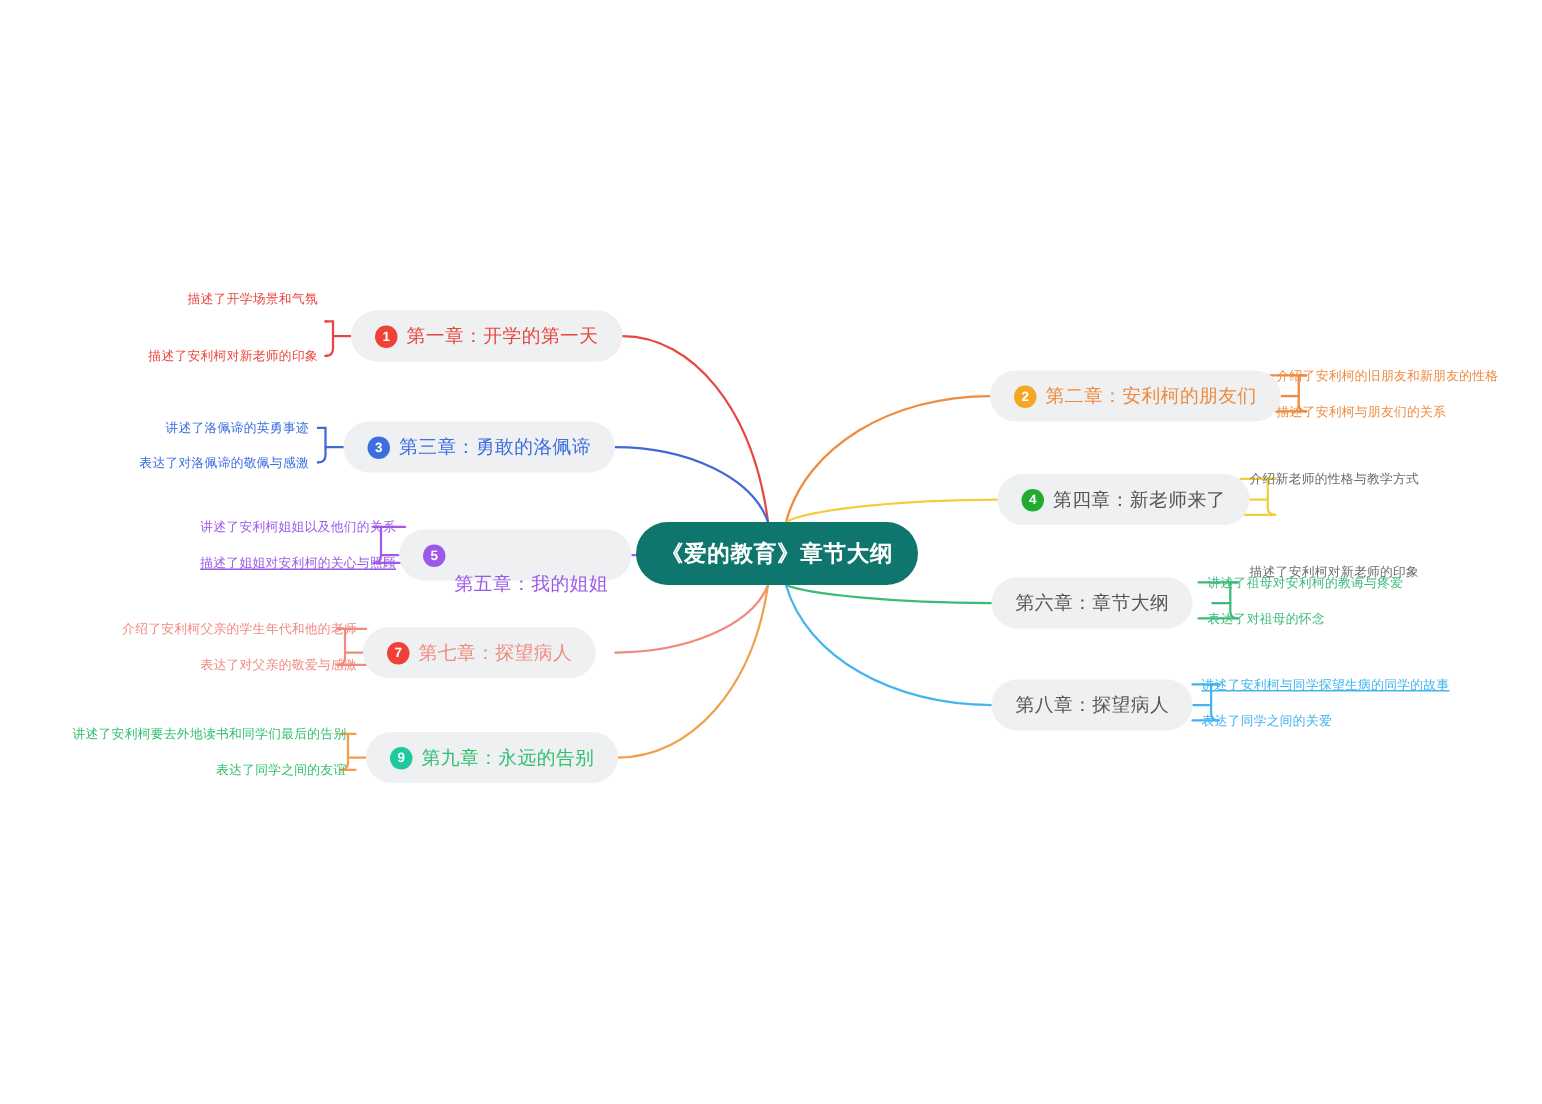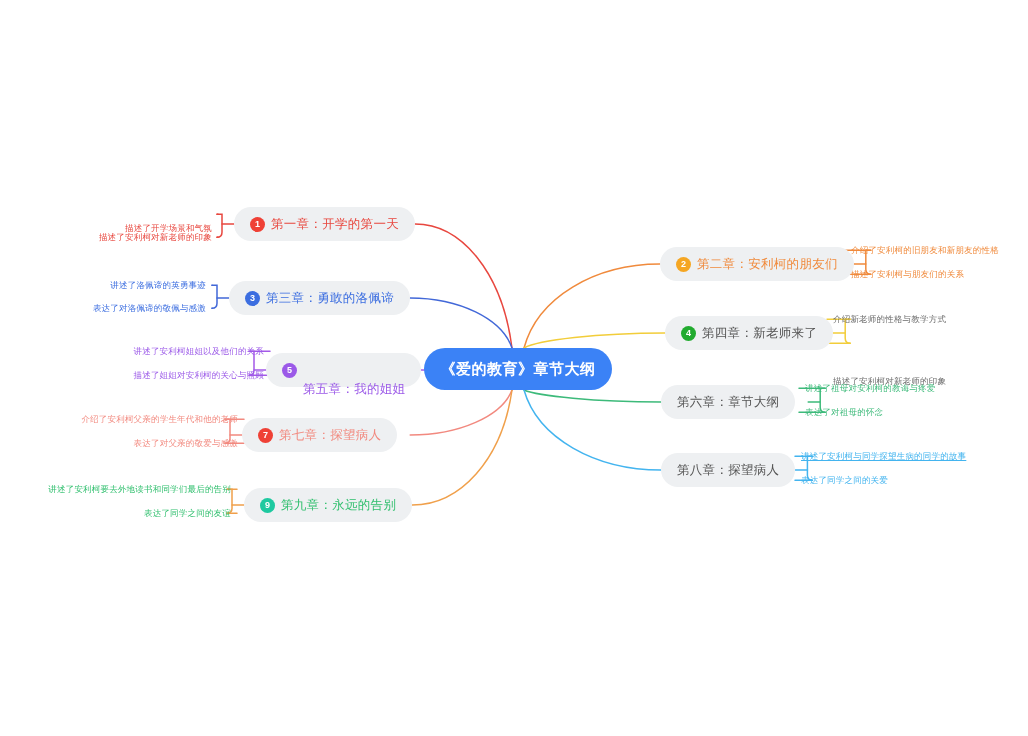--- a/index.html
+++ b/index.html
@@ -140,44 +140,44 @@
       <path d="M 825.203125 388.25 L 820.203125 388.25 Q 820.203125 388.25 820.203125 393.25 L 820.203125 407.25 Q 820.203125 412.25 825.203125 412.25" fill="none" stroke="#3dba7a" stroke-width="1.5" stroke-linecap="round"></path>
       <path d="M 825.203125 388.25 L 799 388.25" fill="none" stroke="#3dba7a" stroke-width="1.5" stroke-linecap="round"></path>
       <path d="M 825.203125 412.25 L 799 412.25" fill="none" stroke="#3dba7a" stroke-width="1.5" stroke-linecap="round"></path>
       <path d="M 524 390 C 537.7 438.08, 595.24 470, 661 470" fill="none" stroke="#43b4ef" stroke-width="1.5" stroke-linecap="round"></path>
       <path d="M 795.40625 470 L 807.40625 470" fill="none" stroke="#43b4ef" stroke-width="1.5" stroke-linecap="round"></path>
       <path d="M 812.40625 456.25 L 807.40625 456.25 Q 807.40625 456.25 807.40625 461.25 L 807.40625 475.25 Q 807.40625 480.25 812.40625 480.25" fill="none" stroke="#43b4ef" stroke-width="1.5" stroke-linecap="round"></path>
       <path d="M 812.40625 456.25 L 795 456.25" fill="none" stroke="#43b4ef" stroke-width="1.5" stroke-linecap="round"></path>
       <path d="M 812.40625 480.25 L 795 480.25" fill="none" stroke="#43b4ef" stroke-width="1.5" stroke-linecap="round"></path>
     </svg>
 
-  <div class="root-node" style="background: #3b82f6;">
+  <div class="root-node" style="background: #0f766e;">
     <span class="root-label" style="color: rgb(255, 255, 255);">《爱的教育》章节大纲</span>
   </div>
 
   <div class="pill" style="left:234px; top:207px;">
     <span class="badge" style="background: rgb(239, 65, 54);">1</span>
     <span class="pill-label" style="color: rgb(232, 71, 63);">第一章：开学的第一天</span>
   </div>
-  <div class="leaf left" style="right: 816px; top: 224px; color: rgb(232, 71, 63); text-align: right;">描述了开学场景和气氛</div>
+  <div class="leaf left" style="right: 816px; top: 195px; color: rgb(232, 71, 63); text-align: right;">描述了开学场景和气氛</div>
   <div class="leaf left" style="right: 816px; top: 233px; color: rgb(232, 71, 63);">描述了安利柯对新老师的印象</div>
 
   <div class="pill" style="left:229px; top:281px;">
     <span class="badge" style="background: rgb(60, 110, 224);">3</span>
     <span class="pill-label" style="color: rgb(60, 110, 224);">第三章：勇敢的洛佩谛</span>
   </div>
   <div class="leaf left" style="right: 822px; top: 281px; color: rgb(60, 110, 224);">讲述了洛佩谛的英勇事迹</div>
   <div class="leaf left" style="right: 822px; top: 304px; color: rgb(60, 110, 224);">表达了对洛佩谛的敬佩与感激</div>
 
   <div class="pill" style="left:266px; top:353px;">
     <span class="badge" style="background: rgb(155, 89, 232);">5</span>
     <span class="pill-label" style="color: rgb(155, 89, 232); margin-top: 38px;">第五章：我的姐姐</span>
   </div>
   <div class="leaf left" style="right: 764px; top: 347px; color: rgb(155, 89, 232);">讲述了安利柯姐姐以及他们的关系</div>
-  <div class="leaf left" style="right: 764px; top: 371px; color: rgb(155, 89, 232);">描述了姐姐对安利柯的关心与照顾</div>
+  <div class="leaf left" style="right: 764px; top: 371px; color: rgb(155, 89, 232); text-decoration: underline;">描述了姐姐对安利柯的关心与照顾</div>
 
   <div class="pill" style="left:242px; top:418px;">
     <span class="badge" style="background: rgb(239, 65, 54);">7</span>
     <span class="pill-label" style="color: rgb(242, 137, 127);">第七章：探望病人</span>
   </div>
   <div class="leaf left" style="right: 790px; top: 415px; color: rgb(242, 137, 127);">介绍了安利柯父亲的学生年代和他的老师</div>
   <div class="leaf left" style="right: 790px; top: 439px; color: rgb(242, 137, 127);">表达了对父亲的敬爱与感激</div>
 
   <div class="pill" style="left:244px; top:488px;">
     <span class="badge" style="background: rgb(30, 201, 160);">9</span>

